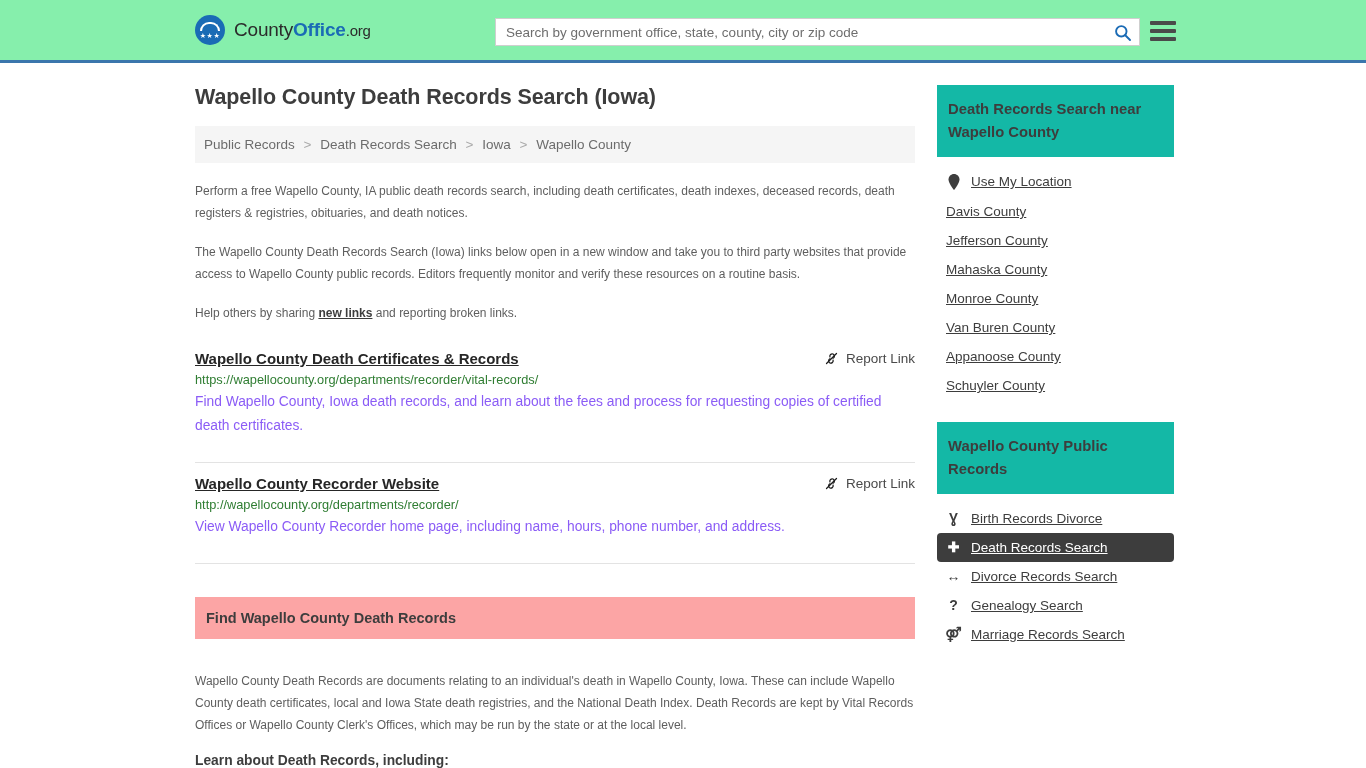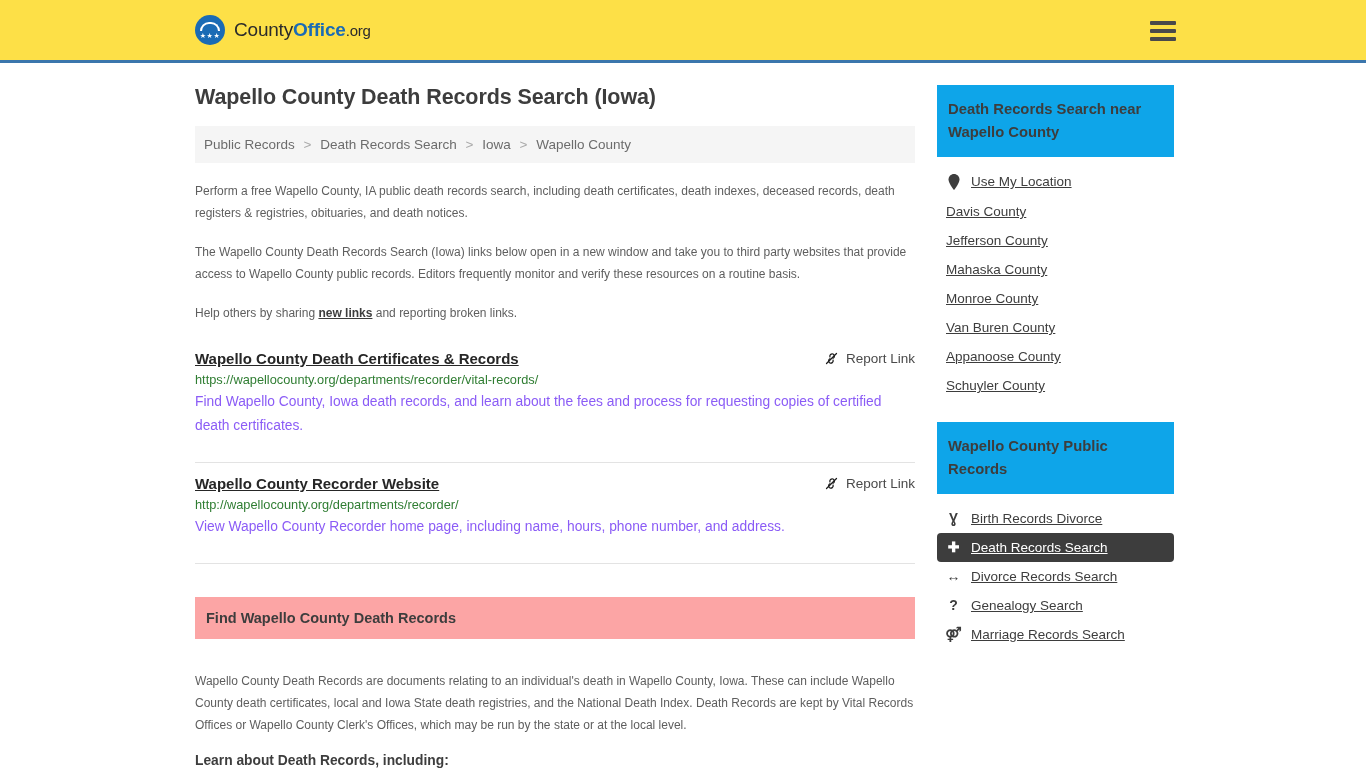--- a/index.html
+++ b/index.html
@@ -9,21 +9,21 @@
     height: 768px;
     overflow: hidden;
     background: #ffffff;
     font-family: "Liberation Sans", sans-serif;
     color: #333333;
   }
 
   
   .site-header {
     height: 63px;
-    background: #fde047;
+    background: #86efac;
     border-bottom: 3px solid #3b76ac;
     display: flex;
     align-items: center;
     position: relative;
   }
   .logo-wrap {
     display: flex;
     align-items: center;
     margin-left: 195px;
     text-decoration: none;
@@ -229,21 +229,21 @@
   }
   ul.learn-list li {
     font-size: 13.8px;
     line-height: 23px;
     color: #5e5e5e;
   }
 
   
   .card { margin-bottom: 22px; }
   .card-head {
-    background: #0ea5e9;
+    background: #14b8a6;
     padding: 13px 11px;
     font-size: 14.8px;
     font-weight: bold;
     color: #3d3d3d;
     line-height: 23px;
   }
   .card-list { padding: 10px 0 0 0; }
   .card-row {
     display: flex;
     align-items: flex-start;
@@ -278,20 +278,29 @@
 <div class="site-header">
 
   <a class="logo-wrap" href="#">
     <span class="logo-mark">
       <span class="wing"></span>
       <span class="stars">★★★</span>
     </span>
     <span class="logo-text"><span class="t1">County</span><span class="t2">Office</span><span class="t3">.org</span></span>
   </a>
 
+  <div class="search-wrap">
+    <input class="search-input" type="text" placeholder="Search by government office, state, county, city or zip code" style="">
+    <button class="search-btn">
+      <svg width="19" height="19" viewBox="0 0 24 24" fill="none" stroke="#1a6bb5" stroke-width="2.4">
+        <circle cx="10.5" cy="10.5" r="6.6"></circle>
+        <line x1="15.5" y1="15.5" x2="21.5" y2="21.5" stroke-linecap="round"></line>
+      </svg>
+    </button>
+  </div>
 
   <button class="menu-btn">
     <span></span>
     <span></span>
     <span></span>
   </button>
 </div>
 
 <div class="page">
   <div class="content-row">

